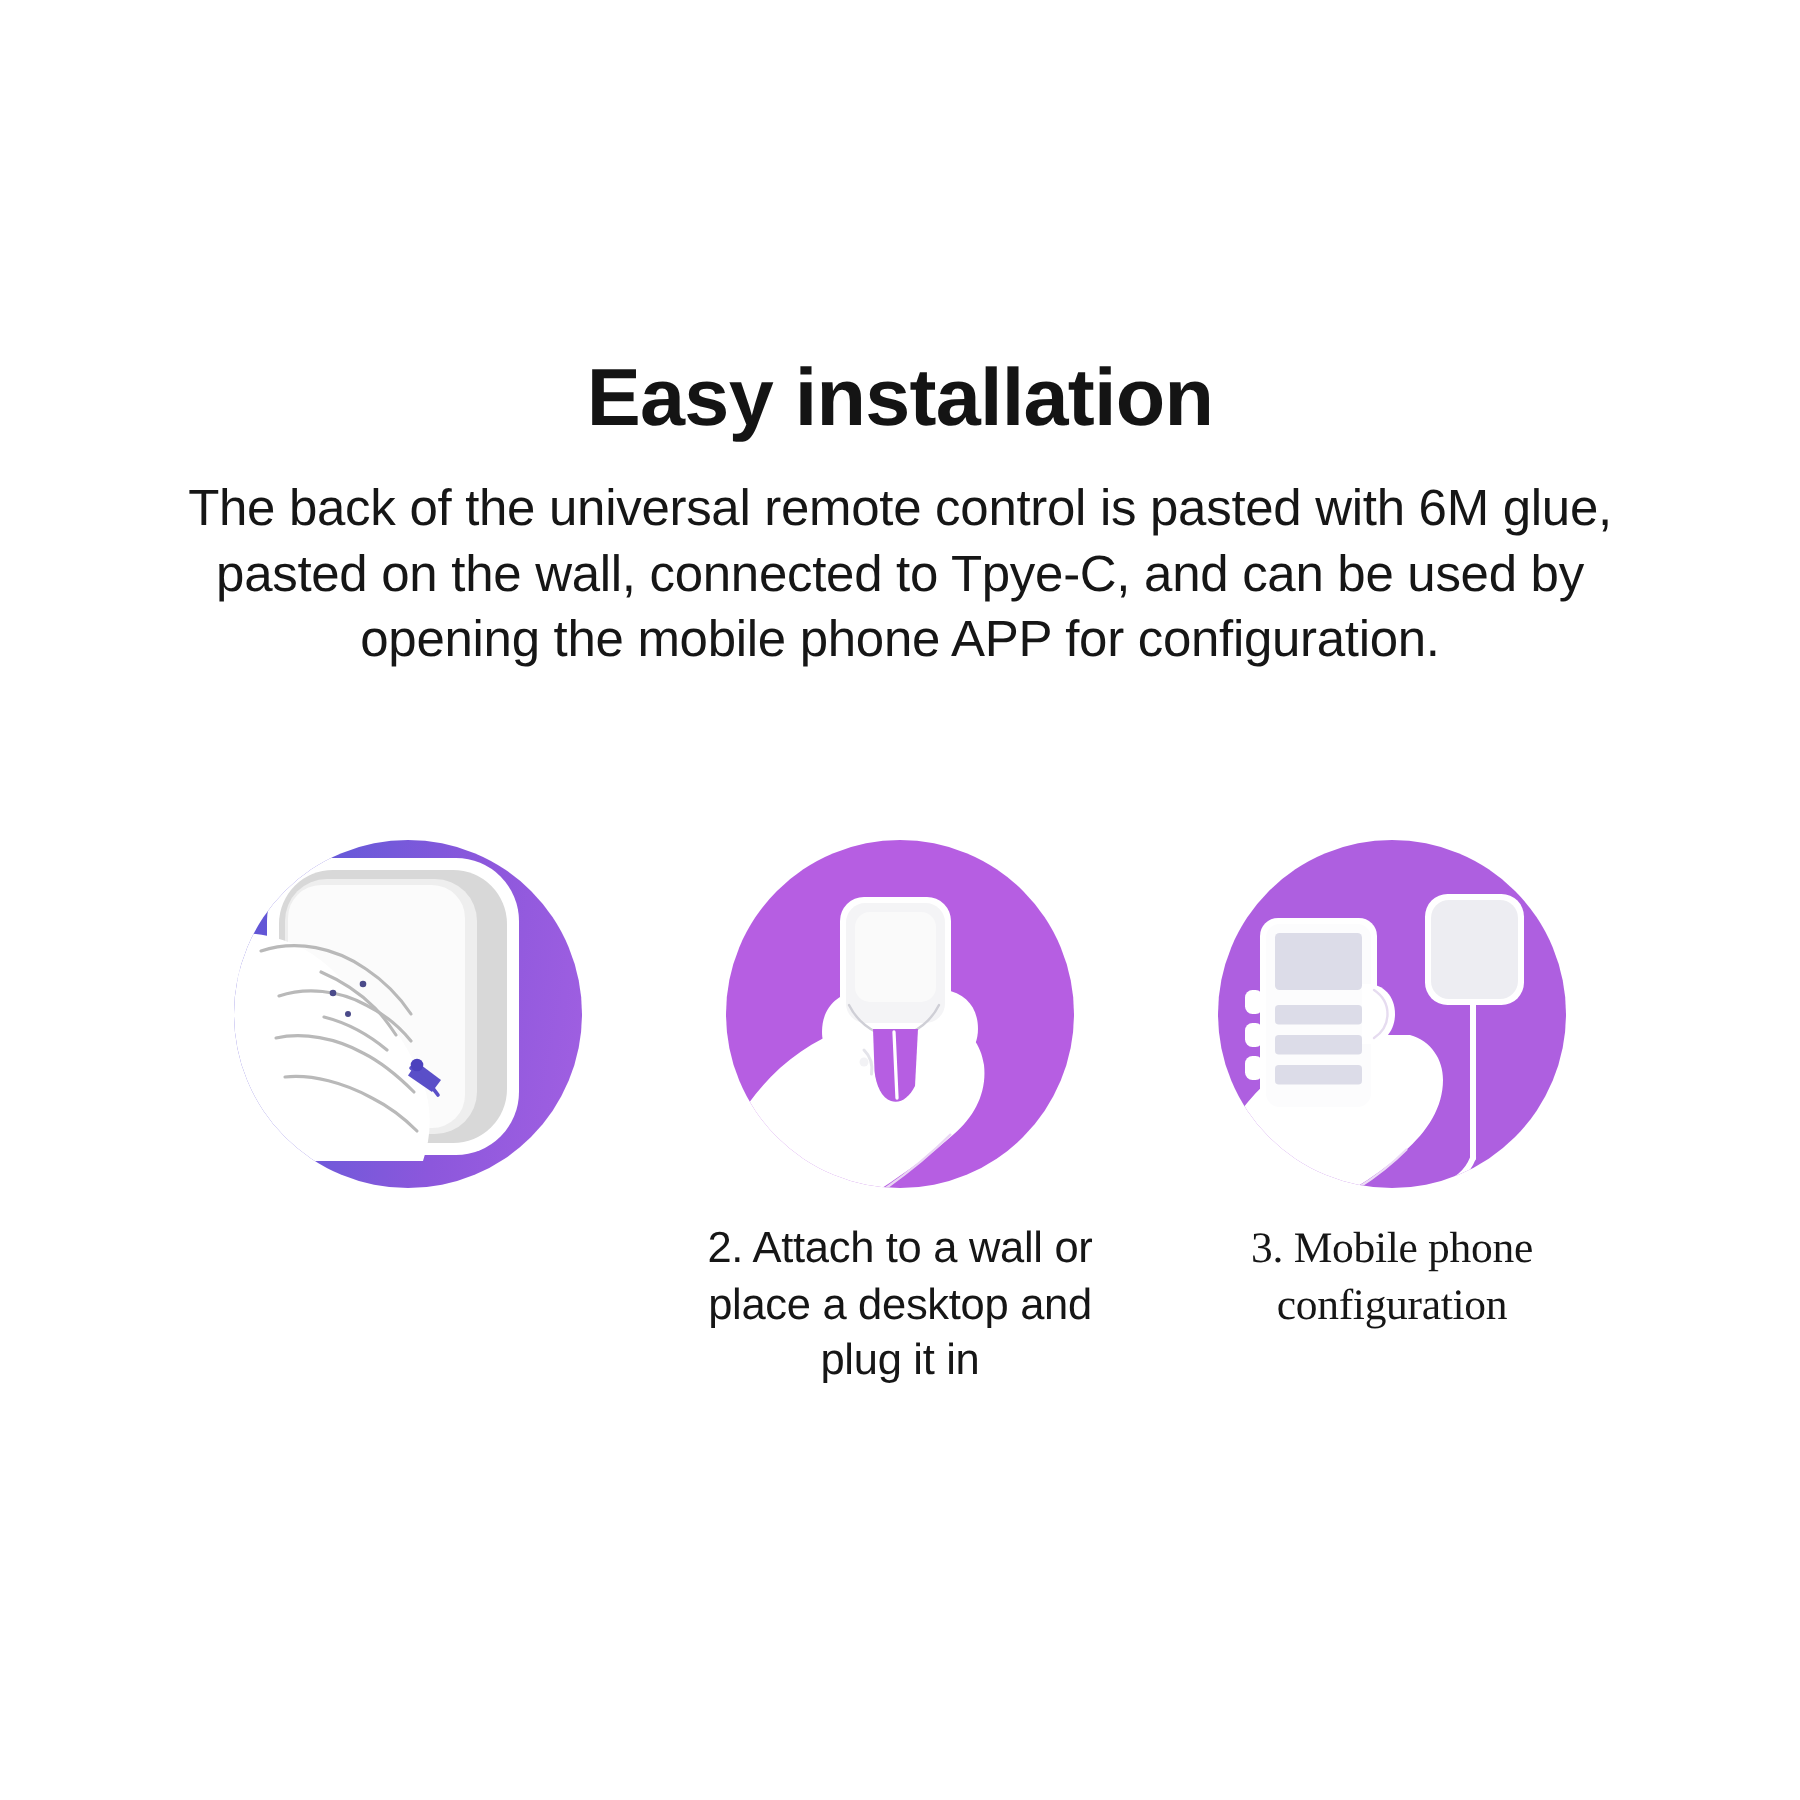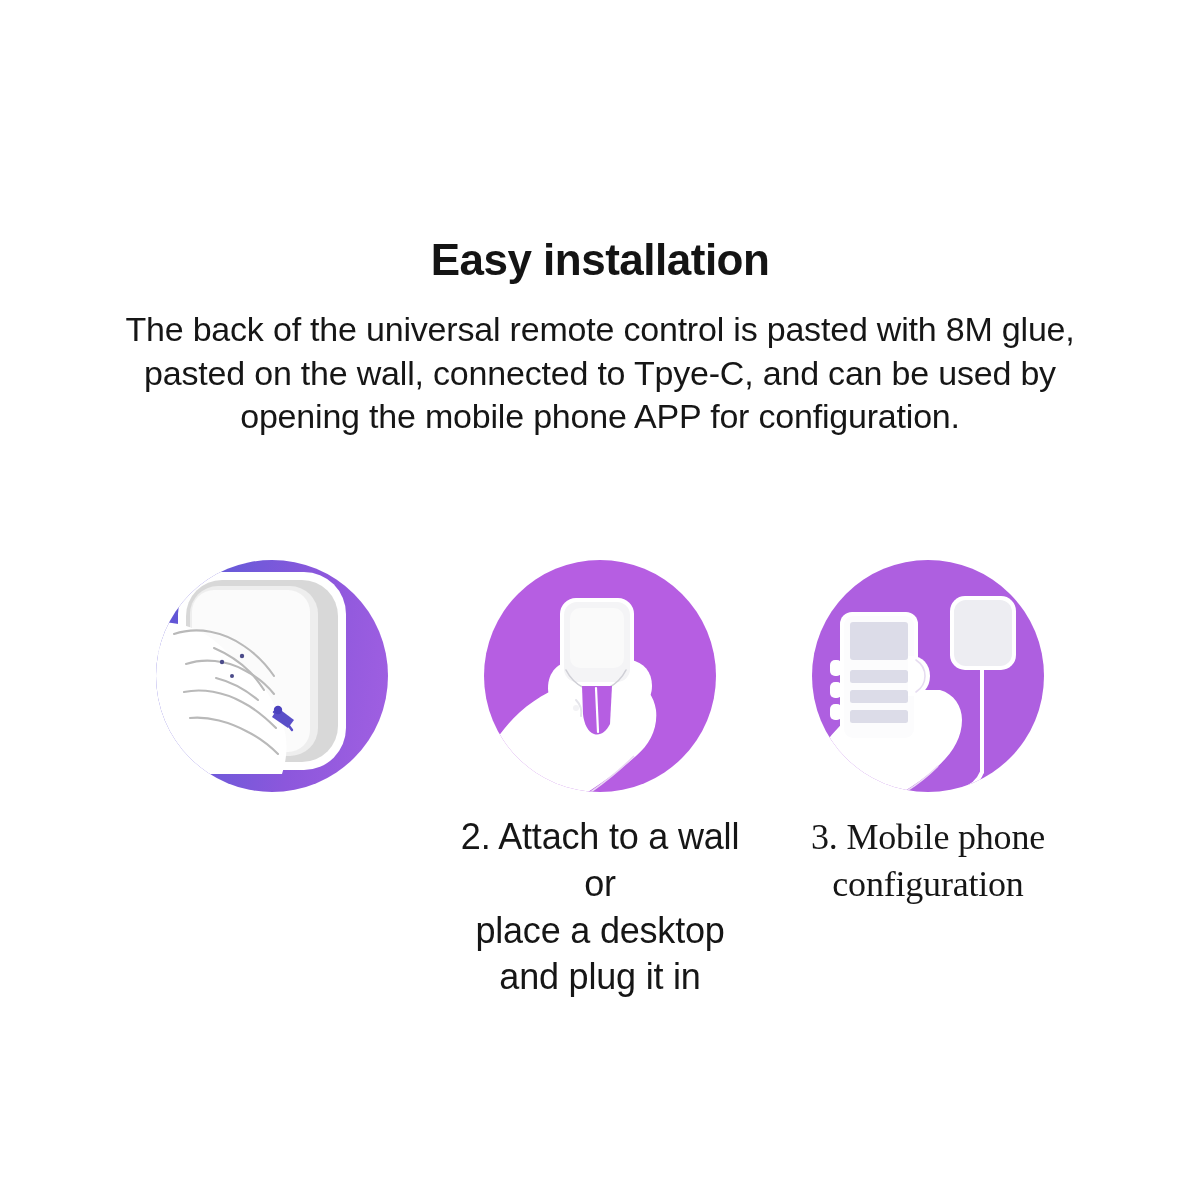--- a/index.html
+++ b/index.html
@@ -25,21 +25,21 @@
   
   .heading-block {
     position: absolute;
     top: 238px;
     left: 0;
     width: 1200px;
     text-align: center;
   }
 
   .page-title {
-    font-size: 44px;
+    font-size: 54px;
     font-weight: 700;
     letter-spacing: -0.5px;
     line-height: 1.0;
     color: #141414;
     margin: 0;
     font-family: "Liberation Sans", sans-serif;
   }
 
   .page-subtitle {
     margin: 26px auto 0 auto;
@@ -87,37 +87,37 @@
   .circle-1 { background: linear-gradient(100deg, #5D53D4 0%, #6A5AD9 28%, #8C57DC 62%, #A260E2 100%); }
   .circle-2 { background: #B65EE2; }
   .circle-3 { background: #AE5FE0; }
 
   .art { position: absolute; inset: 0; }
   .art svg { width: 100%; height: 100%; display: block; }
 
   .step-caption {
     margin: 22px auto 0 auto;
     width: 300px;
-    font-size: 36px;
+    font-size: 29px;
     line-height: 1.3;
     font-weight: 400;
     color: #161616;
     letter-spacing: -0.2px;
     white-space: pre-line;
   }
   .step-caption:empty { display: none; }
 </style>
 </head>
 <body>
 
 <div class="page">
 
   <div class="heading-block">
     <h1 class="page-title">Easy installation</h1>
-    <p class="page-subtitle">The back of the universal remote control is pasted with 8M glue, pasted on the wall, connected to Tpye-C, and can be used by opening the mobile phone APP for configuration.</p>
+    <p class="page-subtitle">The back of the universal remote control is pasted with 6M glue, pasted on the wall, connected to Tpye-C, and can be used by opening the mobile phone APP for configuration.</p>
   </div>
 
   <div class="steps">
 
     <div class="step step-1">
       <div class="circle-wrap">
         <div class="circle circle-1"></div>
         <div class="art">
           <svg viewBox="0 0 232 232" xmlns="http://www.w3.org/2000/svg">
             <defs>

